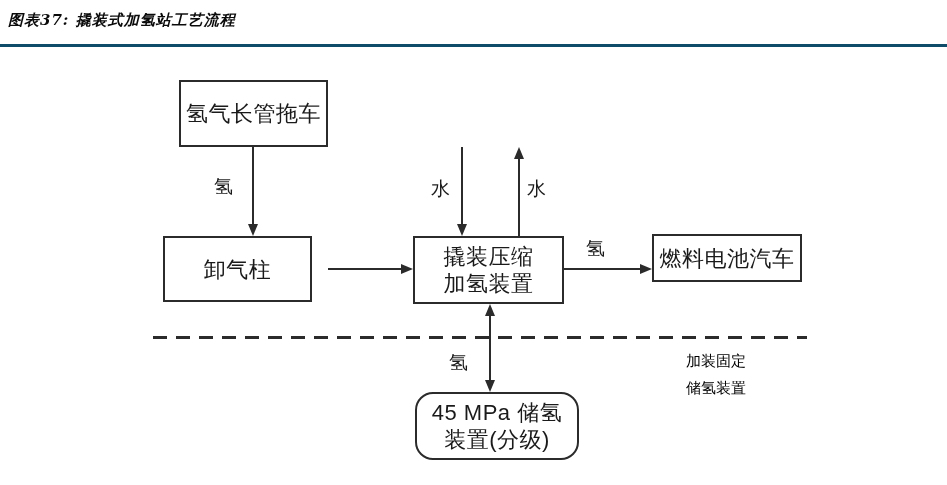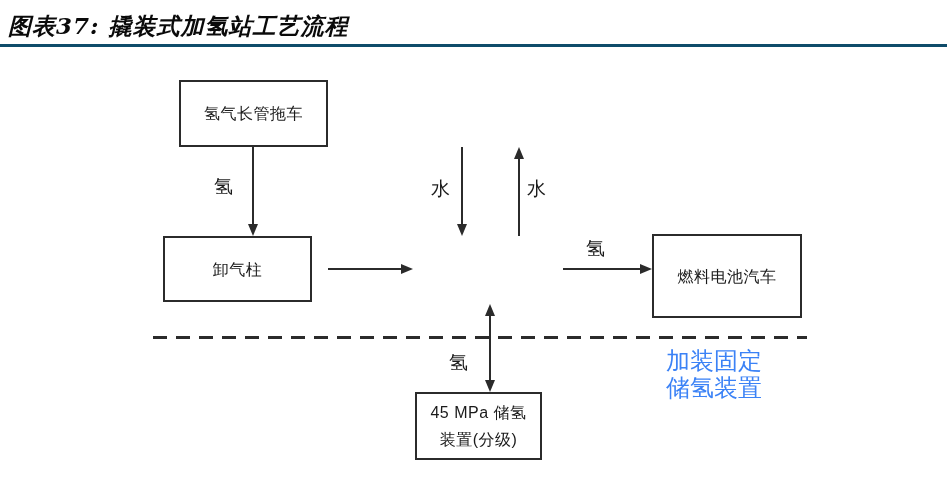--- a/index.html
+++ b/index.html
@@ -12,21 +12,21 @@
     overflow: hidden;
   }
   
   .fig-title {
     position: absolute;
     left: 8px;
     top: 11px;
     font-family: "DejaVu Serif", serif;
     font-weight: bold;
     font-style: italic;
-    font-size: 23px;
+    font-size: 15px;
     color: #0a0a0a;
     letter-spacing: 1px;
     white-space: nowrap;
   }
   .divider {
     position: absolute;
     left: 0;
     top: 44px;
     width: 947px;
     height: 3px;
@@ -35,32 +35,32 @@
   
   .node {
     position: absolute;
     box-sizing: border-box;
     border: 2px solid #2b2b2b;
     background: #ffffff;
     display: flex;
     align-items: center;
     justify-content: center;
     text-align: center;
-    font-size: 16px;
+    font-size: 22px;
     line-height: 27px;
     color: #1a1a1a;
     white-space: pre-line;
     letter-spacing: 0.5px;
   }
   .n-trailer    { left: 179px; top:  80px; width: 149px; height: 67px; }
   .n-chiller    { left: 413px; top:  81px; width: 151px; height: 66px; }
   .n-unloading  { left: 163px; top: 236px; width: 149px; height: 66px; }
   .n-compressor { left: 413px; top: 236px; width: 151px; height: 68px; }
-  .n-vehicle    { left: 652px; top: 234px; width: 150px; height: 84px; justify-content: center; }
-  .n-storage    { left: 415px; top: 392px; width: 127px; height: 68px; }
+  .n-vehicle    { left: 652px; top: 234px; width: 150px; height: 48px; justify-content: center; }
+  .n-storage    { left: 415px; top: 392px; width: 164px; height: 68px; border-radius: 18px; }
   
   .vline { position: absolute; width: 2px; background: #2b2b2b; }
   .hline { position: absolute; height: 2px; background: #2b2b2b; }
   .arr { position: absolute; width: 0; height: 0; }
   .arr-down  { border-left: 5px solid transparent; border-right: 5px solid transparent; border-top: 12px solid #2b2b2b; }
   .arr-up    { border-left: 5px solid transparent; border-right: 5px solid transparent; border-bottom: 12px solid #2b2b2b; }
   .arr-right { border-top: 5px solid transparent; border-bottom: 5px solid transparent; border-left: 12px solid #2b2b2b; }
   
   .flow-label {
     position: absolute;
@@ -75,39 +75,44 @@
     top: 336px;
     width: 654px;
     height: 3px;
     background: repeating-linear-gradient(90deg, #2b2b2b 0 14px, transparent 14px 23px);
   }
   .annotation {
     position: absolute;
     left: 666px;
     top: 347px;
     width: 100px;
-    font-size: 24px;
+    font-size: 15px;
     line-height: 27px;
-    color: #3b82f6;
+    color: #000000;
+    text-align: center;
     white-space: pre-line;
   }
 </style>
 </head>
 <body>
 
 <div id="stage">
 
   <div class="fig-title">图表37: 撬装式加氢站工艺流程</div>
   <div class="divider"></div>
 
   <div class="node n-trailer">
     <span>氢气长管拖车</span>
   </div>
   <div class="node n-unloading">
     <span>卸气柱</span>
+  </div>
+  <div class="node n-compressor">
+    <span>撬装压缩
+加氢装置</span>
   </div>
   <div class="node n-vehicle">
     <span>燃料电池汽车</span>
   </div>
   <div class="node n-storage">
     <span>45 MPa 储氢
 装置(分级)</span>
   </div>
 
   <div class="vline" style="left:252px; top:146px; height:80px;"></div>

